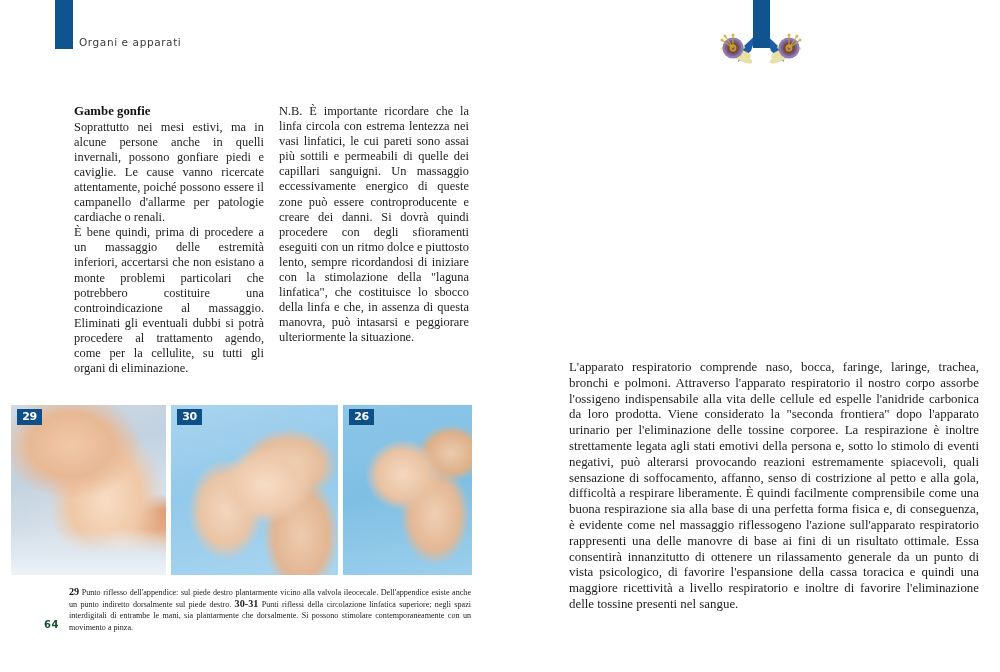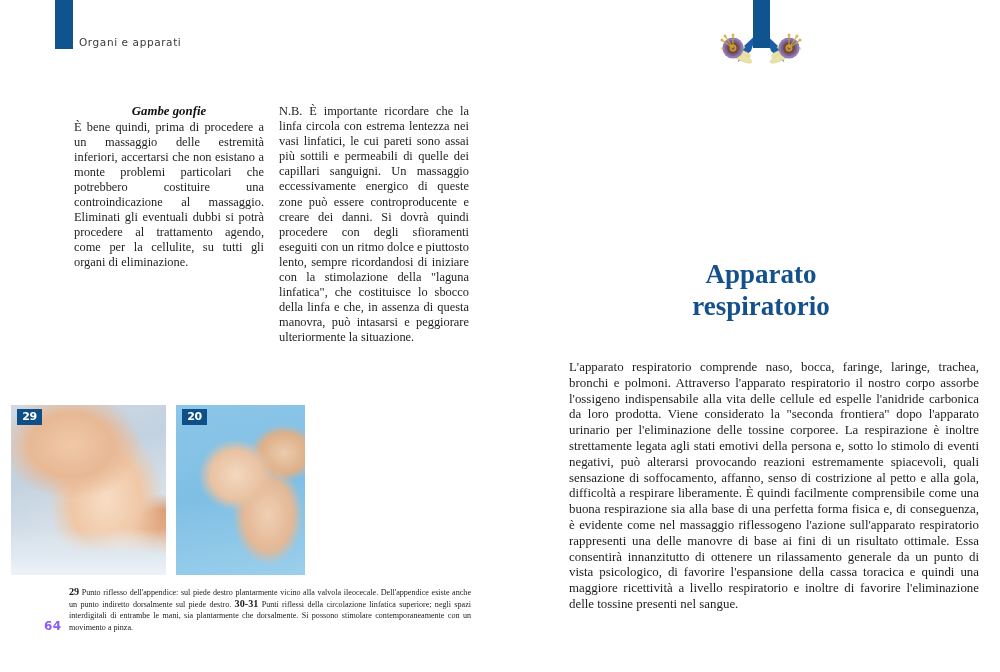--- a/index.html
+++ b/index.html
@@ -60,23 +60,22 @@
     text-align: justify;
     color: #1d1d1d;
     hyphens: manual;
   }
   .col p { margin: 0; }
   .subhead {
     font-weight: bold;
     font-size: 12.8px;
     line-height: 15.6px;
     margin: 0 0 0px 0;
-    text-align: center;
+    text-align: left;
     color: #101010;
-    font-style: italic;
   }
   .nb { font-weight: normal; }
 
   
   .photos {
     position: absolute;
     left: 0px; top: 405px;
     width: 466px; height: 170px;
     display: flex;
   }
@@ -155,23 +154,23 @@
     color: #1a1a1a;
   }
   .caption b {
     font-size: 10.2px;
     font-weight: bold;
   }
 
   .folio {
     position: absolute;
     font-family: "DejaVu Sans", sans-serif;
-    font-size: 12px;
-    font-weight: bold;
-    color: #8b5cf6;
+    font-size: 10px;
+    font-weight: bold;
+    color: #14532d;
     letter-spacing: 0.5px;
   }
   .folio-left  { left: 33px; top: 619px; }
 
   
   .page-right {
     position: absolute;
     left: 500px; top: 0;
     width: 500px; height: 672px;
   }
@@ -217,44 +216,49 @@
 
   <div class="page-left">
 
     <div class="running-head-bar"></div>
     <div class="running-head-text">Organi e apparati</div>
 
     <div class="columns">
 
       <div class="col">
         <p class="subhead">Gambe gonfie</p>
+        <p>Soprattutto nei mesi estivi, ma in alcune persone anche in quelli invernali, possono gonfiare piedi e caviglie. Le cause vanno ricercate attentamente, poiché possono essere il campanello d'allarme per patologie cardiache o renali.</p>
         <p>È bene quindi, prima di procedere a un massaggio delle estremità inferiori, accertarsi che non esistano a monte problemi particolari che potrebbero costituire una controindicazione al massaggio. Eliminati gli eventuali dubbi si potrà procedere al trattamento agendo, come per la cellulite, su tutti gli organi di eliminazione.</p>
       </div>
 
       <div class="col">
         <p><span class="nb">N.B.</span><span> È importante ricordare che la linfa circola con estrema lentezza nei vasi linfatici, le cui pareti sono assai più sottili e permeabili di quelle dei capillari sanguigni. Un massaggio eccessivamente energico di queste zone può essere controproducente e creare dei danni. Si dovrà quindi procedere con degli sfioramenti eseguiti con un ritmo dolce e piuttosto lento, sempre ricordandosi di iniziare con la stimolazione della "laguna linfatica", che costituisce lo sbocco della linfa e che, in assenza di questa manovra, può intasarsi e peggiorare ulteriormente la situazione.</span></p>
       </div>
 
     </div>
 
     <div class="photos">
 
       <div class="photo p29">
         <div class="img29"></div>
         <div class="badge">29</div>
       </div>
 
       <div class="photo gap"></div>
 
+      <div class="photo p30">
+        <div class="img30"></div>
+        <div class="badge">30</div>
+      </div>
 
       <div class="photo gap"></div>
 
       <div class="photo p31">
         <div class="img31"></div>
-        <div class="badge">20</div>
+        <div class="badge">26</div>
       </div>
 
     </div>
 
     <div class="caption"><b>29</b><span> Punto riflesso dell'appendice: sul piede destro plantarmente vicino alla valvola ileocecale. Dell'appendice esiste anche un punto indiretto dorsalmente sul piede destro. </span><b>30-31</b><span> Punti riflessi della circolazione linfatica superiore; negli spazi interdigitali di entrambe le mani, sia plantarmente che dorsalmente. Si possono stimolare contemporaneamente con un movimento a pinza.</span></div>
 
     <div class="folio folio-left">64</div>
   </div>
 
   <div class="page-right">
@@ -314,24 +318,20 @@
           <circle cx="11" cy="40" r="1.5"></circle>
             <circle cx="14" cy="36" r="1.5"></circle>
           <circle cx="22" cy="35" r="1.5"></circle>
           <circle cx="89" cy="40" r="1.5"></circle>
             <circle cx="86" cy="36" r="1.5"></circle>
           <circle cx="78" cy="35" r="1.5"></circle>
         </g>
       </svg>
     </div>
 
-    <div class="chapter-title">
-      <div>Apparato</div>
-      <div>respiratorio</div>
-    </div>
 
     <div class="body-right">
       <p>L'apparato respiratorio comprende naso, bocca, faringe, laringe, trachea, bronchi e polmoni. Attraverso l'apparato respiratorio il nostro corpo assorbe l'ossigeno indispensabile alla vita delle cellule ed espelle l'anidride carbonica da loro prodotta. Viene considerato la "seconda frontiera" dopo l'apparato urinario per l'eliminazione delle tossine corporee. La respirazione è inoltre strettamente legata agli stati emotivi della persona e, sotto lo stimolo di eventi negativi, può alterarsi provocando reazioni estremamente spiacevoli, quali sensazione di soffocamento, affanno, senso di costrizione al petto e alla gola, difficoltà a respirare liberamente. È quindi facilmente comprensibile come una buona respirazione sia alla base di una perfetta forma fisica e, di conseguenza, è evidente come nel massaggio riflessogeno l'azione sull'apparato respiratorio rappresenti una delle manovre di base ai fini di un risultato ottimale. Essa consentirà innanzitutto di ottenere un rilassamento generale da un punto di vista psicologico, di favorire l'espansione della cassa toracica e quindi una maggiore ricettività a livello respiratorio e inoltre di favorire l'eliminazione delle tossine presenti nel sangue.</p>
     </div>
 
   </div>
 
 </div>
 
 </body></html>

